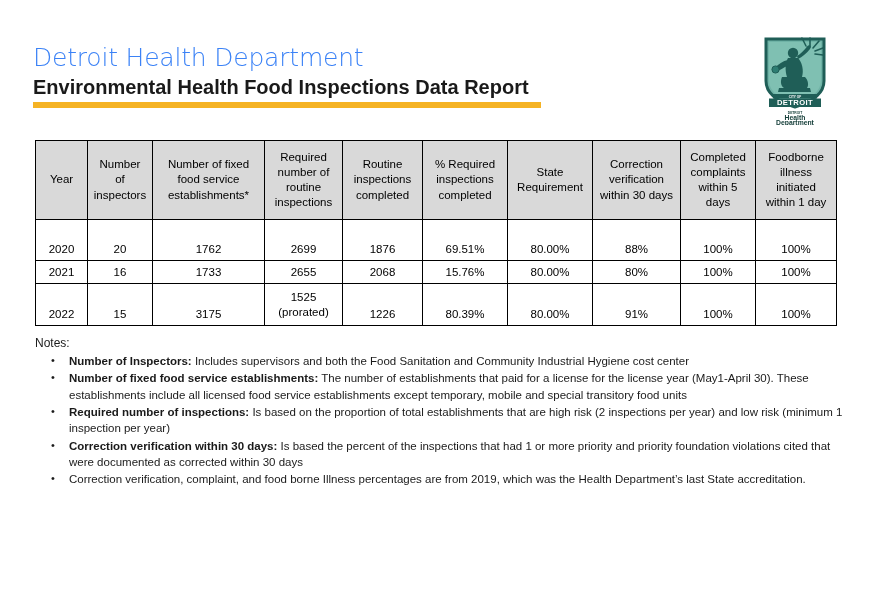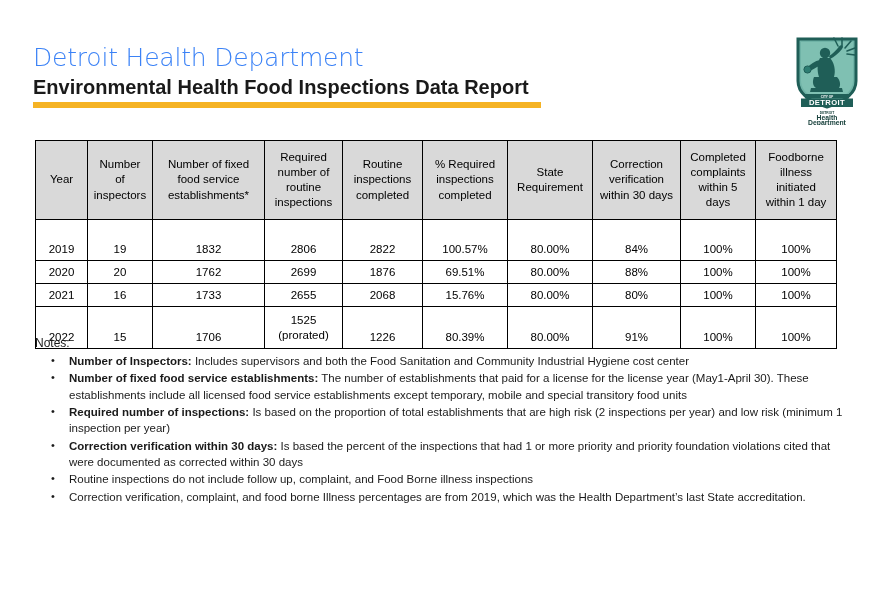--- a/index.html
+++ b/index.html
@@ -50,21 +50,21 @@
   .gold-rule {
     margin-top: 3px;
     width: 508px;
     height: 6px;
     background: #F5B324;
   }
 
   
   .logo {
     position: absolute;
-    left: 784px;
+    left: 752px;
     top: 33px;
     width: 86px;
     height: 92px;
   }
   .logo svg { display: block; }
 
   
   .data-table {
     position: absolute;
     left: 35px;
@@ -290,32 +290,20 @@
           <td></td>
         <td></td>
           <td></td>
           <td></td>
         <td></td>
           <td></td>
           <td></td>
         <td></td>
       </tr>
 
-      <tr class="data-row">
-        <td>2019</td>
-        <td>19</td>
-        <td>1832</td>
-        <td>2806</td>
-        <td>2822</td>
-        <td>100.57%</td>
-        <td>80.00%</td>
-        <td>84%</td>
-        <td>100%</td>
-        <td>100%</td>
-      </tr>
 
       <tr class="data-row">
         <td>2020</td>
         <td>20</td>
         <td>1762</td>
         <td>2699</td>
         <td>1876</td>
         <td>69.51%</td>
         <td>80.00%</td>
         <td>88%</td>
@@ -332,21 +320,21 @@
         <td>15.76%</td>
         <td>80.00%</td>
         <td>80%</td>
         <td>100%</td>
         <td>100%</td>
       </tr>
 
       <tr class="tall-row">
         <td>2022</td>
         <td>15</td>
-        <td>1706</td>
+        <td>3175</td>
         <td class="multi">
           <span>1525</span><br>
           <span>(prorated)</span>
         </td>
         <td>1226</td>
         <td>80.39%</td>
         <td>80.00%</td>
         <td>91%</td>
         <td>100%</td>
         <td>100%</td>
@@ -363,21 +351,18 @@
       <li>
         <b>Number of fixed food service establishments:</b><span> The number of establishments that paid for a license for the license year (May1-April 30). These establishments include all licensed food service establishments except temporary, mobile and special transitory food units</span>
       </li>
       <li>
         <b>Required number of inspections:</b><span> Is based on the proportion of total establishments that are high risk (2 inspections per year) and low risk (minimum 1 inspection per year)</span>
       </li>
       <li>
         <b>Correction verification within 30 days:</b><span> Is based the percent of the inspections that had 1 or more priority and priority foundation violations cited that were documented as corrected within 30 days</span>
       </li>
       <li>
-        <b></b><span>Routine inspections do not include follow up, complaint, and Food Borne illness inspections</span>
-      </li>
-      <li>
         <b></b><span>Correction verification, complaint, and food borne Illness percentages are from 2019, which was the Health Department’s last State accreditation.</span>
       </li>
     </ul>
   </div>
 
 </div>
 
 </body></html>

